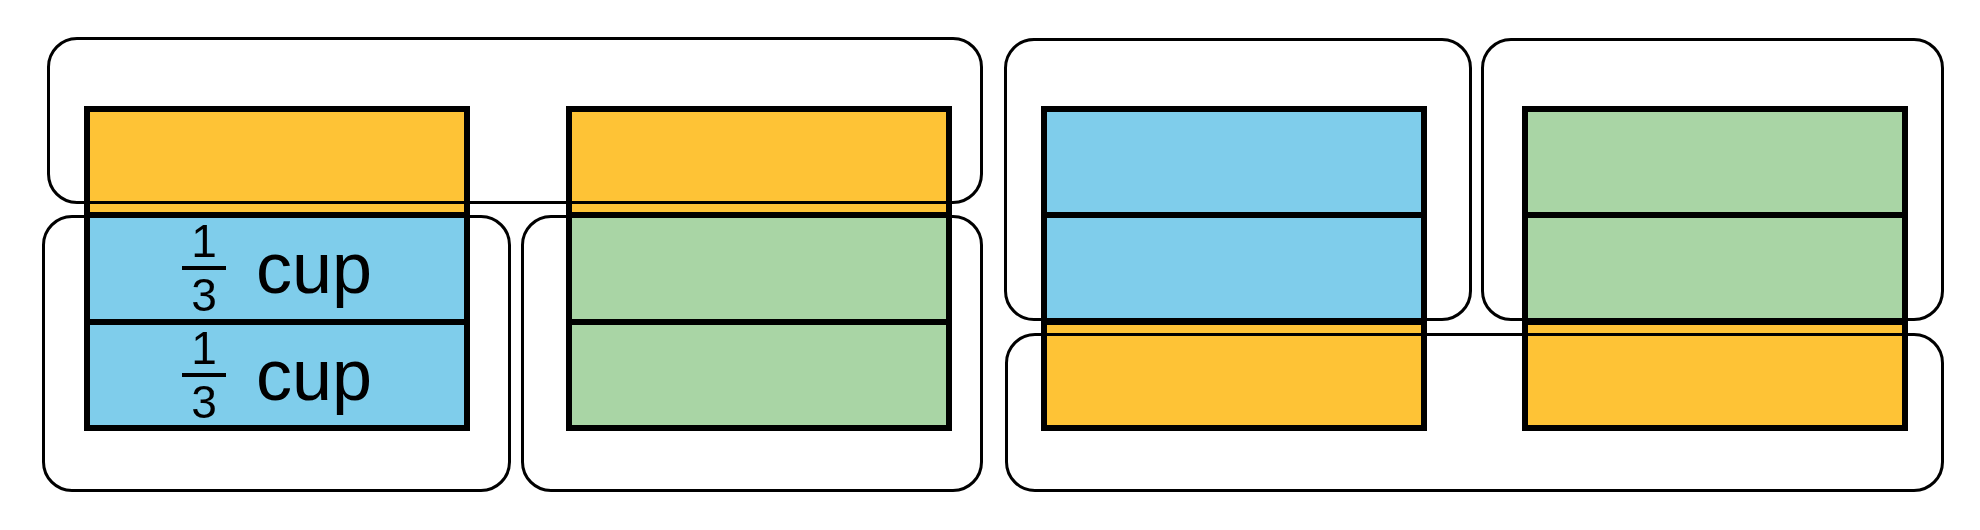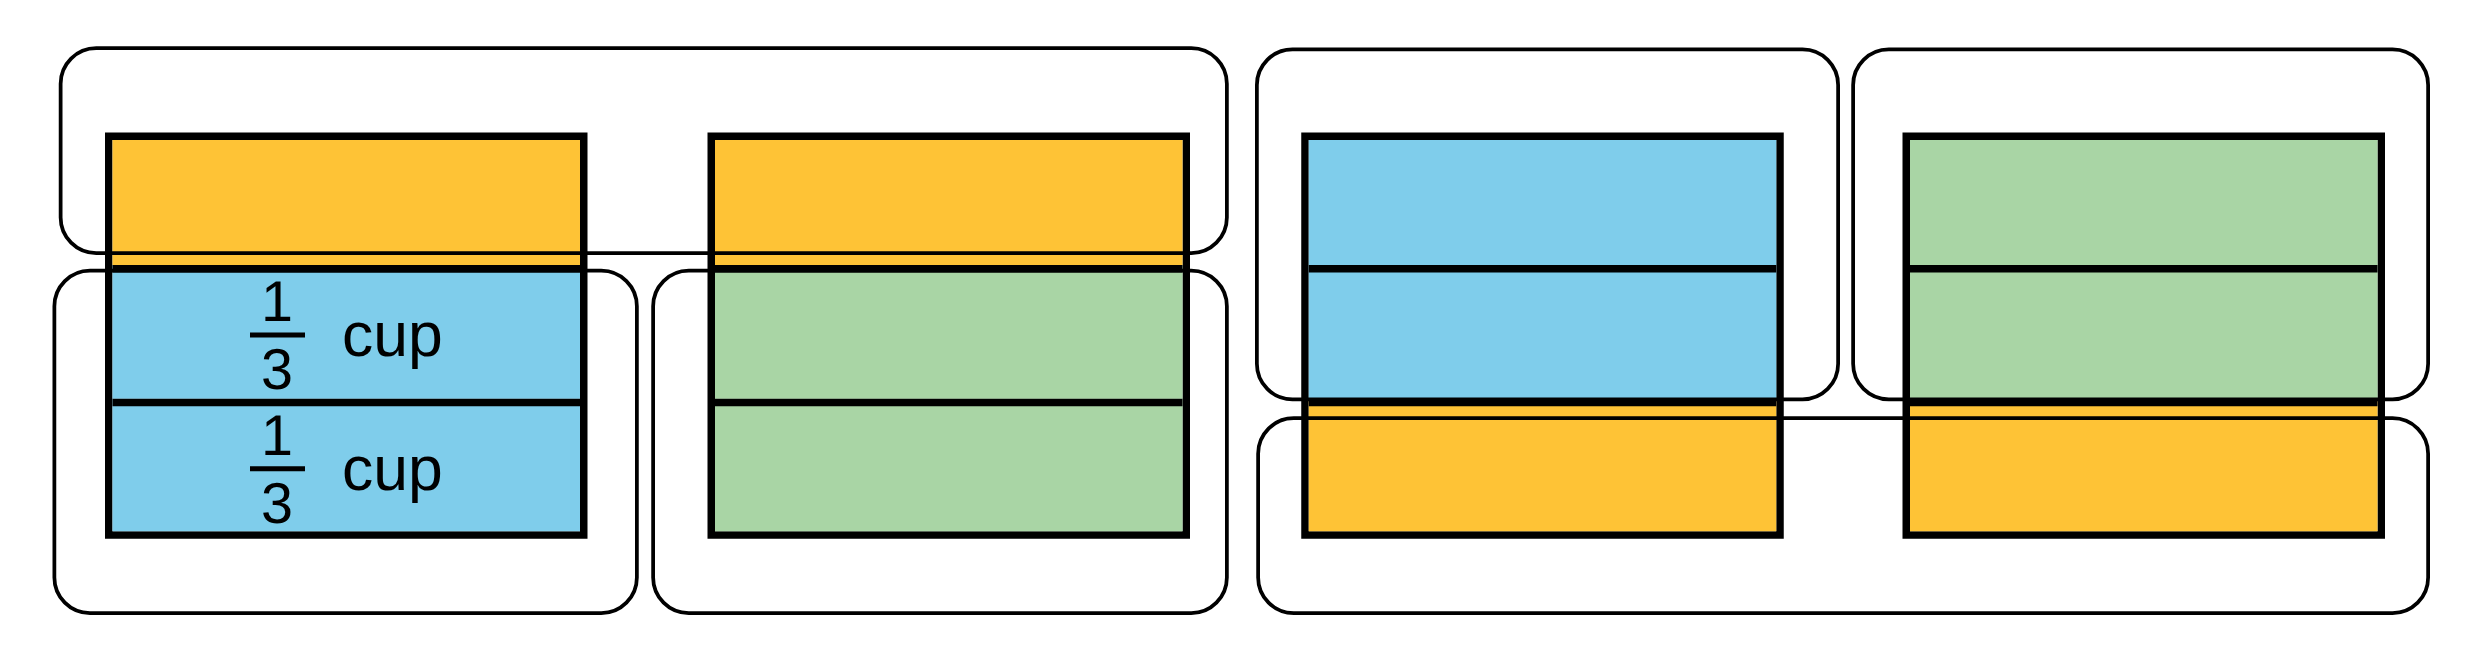--- a/index.html
+++ b/index.html
@@ -50,21 +50,21 @@
     font-size:46px;
     line-height:0.92;
   }
   .frac-rule{
     width:44px;
     height:4px;
     background:#000;
     margin:4px 0;
   }
   .unit{
-    font-size:50px;
+    font-size:72px;
     line-height:1;
   }
 </style>
 </head>
 <body>
 
 <div class="stage" style="width: 1980px; height: 530px; background: rgb(255, 255, 255);">
     <div class="bar" style="left: 84px; top: 106px; width: 386px; height: 325px;">
       <div class="bar-section" style="background: rgb(254, 195, 54);"></div>
       <div class="bar-section" style="background: rgb(127, 205, 235);">

